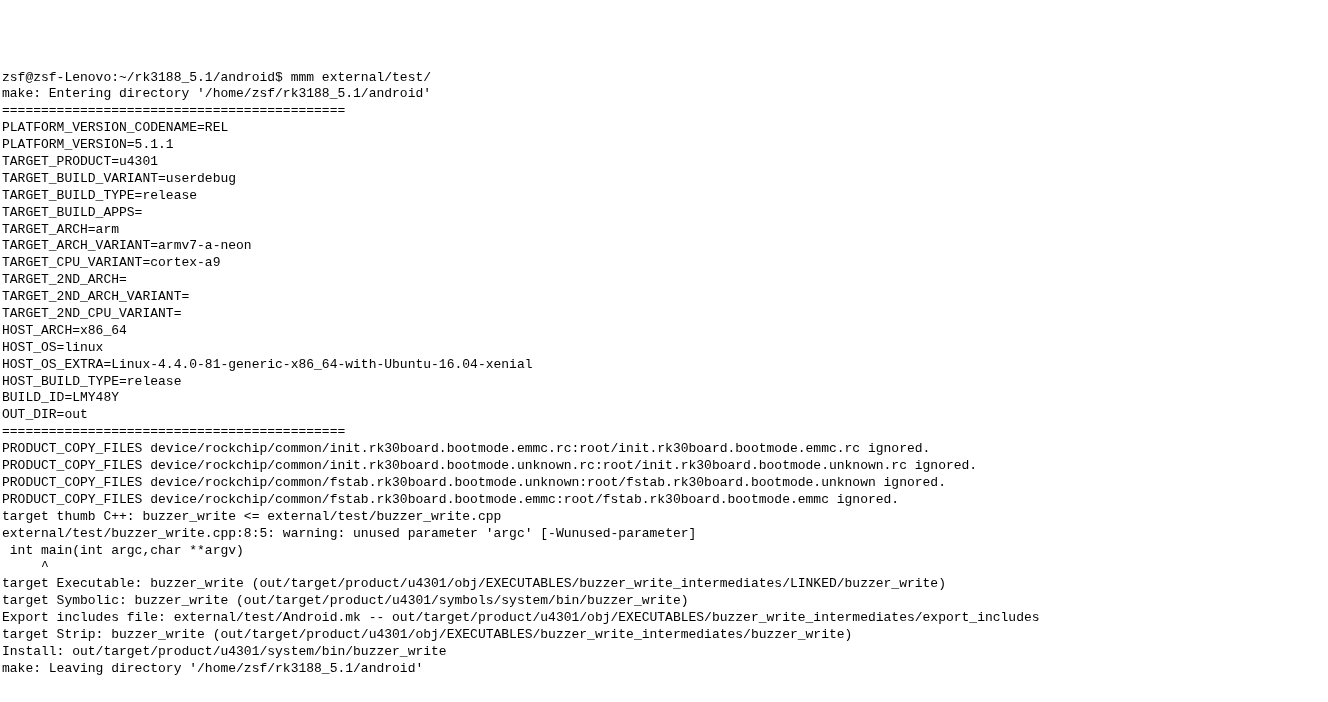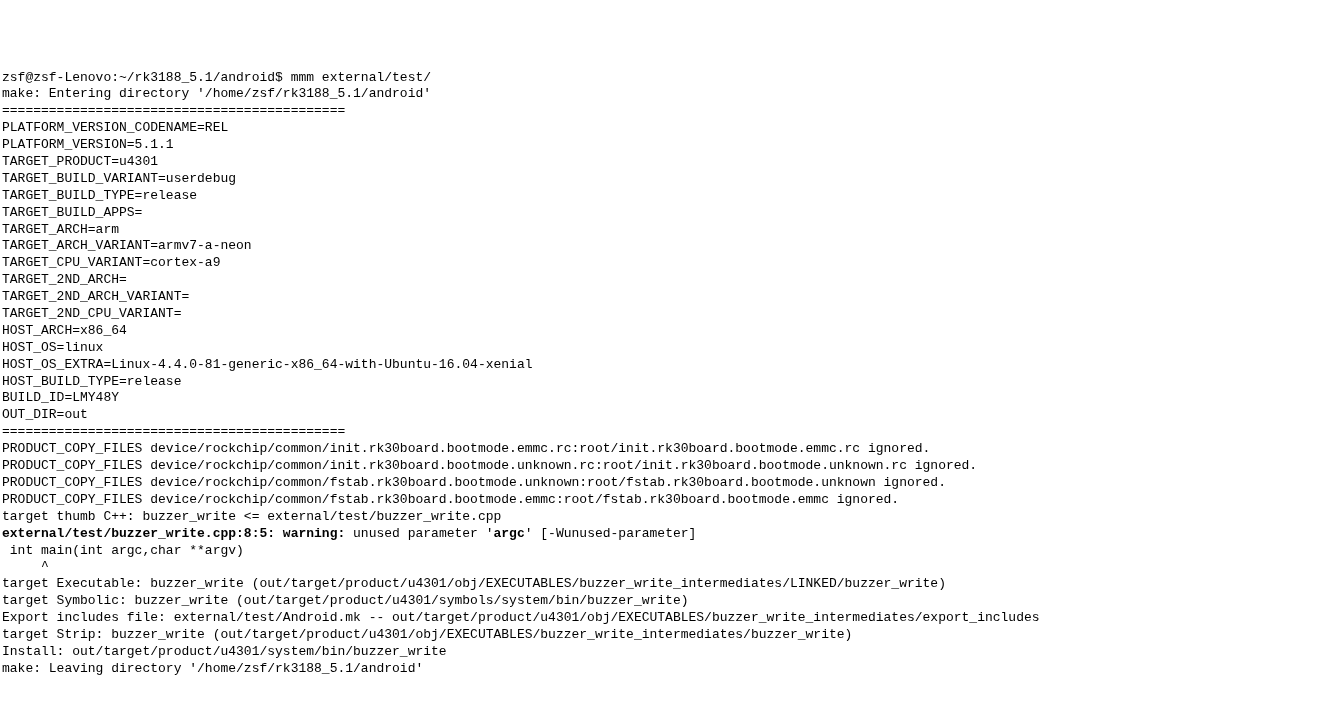--- a/index.html
+++ b/index.html
@@ -16,21 +16,21 @@
       white-space: pre;
       padding: 2px;
     }
     .terminal {
       width: 100%;
     }
     .line {
       display: block;
     }
     .bold {
-      font-weight: bold;
+      font-weight: normal;
       margin-top: 47px;
     }
   </style>
 </head>
 <body>
 
 
 
 <div class="terminal"><div id="lines-container"><span class="line">zsf@zsf-Lenovo:~/rk3188_5.1/android$ mmm external/test/</span><span class="line">make: Entering directory '/home/zsf/rk3188_5.1/android'</span><span class="line">============================================</span><span class="line">PLATFORM_VERSION_CODENAME=REL</span><span class="line">PLATFORM_VERSION=5.1.1</span><span class="line">TARGET_PRODUCT=u4301</span><span class="line">TARGET_BUILD_VARIANT=userdebug</span><span class="line">TARGET_BUILD_TYPE=release</span><span class="line">TARGET_BUILD_APPS=</span><span class="line">TARGET_ARCH=arm</span><span class="line">TARGET_ARCH_VARIANT=armv7-a-neon</span><span class="line">TARGET_CPU_VARIANT=cortex-a9</span><span class="line">TARGET_2ND_ARCH=</span><span class="line">TARGET_2ND_ARCH_VARIANT=</span><span class="line">TARGET_2ND_CPU_VARIANT=</span><span class="line">HOST_ARCH=x86_64</span><span class="line">HOST_OS=linux</span><span class="line">HOST_OS_EXTRA=Linux-4.4.0-81-generic-x86_64-with-Ubuntu-16.04-xenial</span><span class="line">HOST_BUILD_TYPE=release</span><span class="line">BUILD_ID=LMY48Y</span><span class="line">OUT_DIR=out</span><span class="line">============================================</span><span class="line">PRODUCT_COPY_FILES device/rockchip/common/init.rk30board.bootmode.emmc.rc:root/init.rk30board.bootmode.emmc.rc ignored.</span><span class="line">PRODUCT_COPY_FILES device/rockchip/common/init.rk30board.bootmode.unknown.rc:root/init.rk30board.bootmode.unknown.rc ignored.</span><span class="line">PRODUCT_COPY_FILES device/rockchip/common/fstab.rk30board.bootmode.unknown:root/fstab.rk30board.bootmode.unknown ignored.</span><span class="line">PRODUCT_COPY_FILES device/rockchip/common/fstab.rk30board.bootmode.emmc:root/fstab.rk30board.bootmode.emmc ignored.</span><span class="line">target thumb C++: buzzer_write &lt;= external/test/buzzer_write.cpp</span></div><span class="line"><span class="bold">external/test/buzzer_write.cpp:8:5: warning: </span><span>unused parameter '</span><span class="bold">argc</span><span>' [-Wunused-parameter]</span></span><div id="after-container"><span class="line"> int main(int argc,char **argv)</span><span class="line">     ^</span><span class="line">target Executable: buzzer_write (out/target/product/u4301/obj/EXECUTABLES/buzzer_write_intermediates/LINKED/buzzer_write)</span><span class="line">target Symbolic: buzzer_write (out/target/product/u4301/symbols/system/bin/buzzer_write)</span><span class="line">Export includes file: external/test/Android.mk -- out/target/product/u4301/obj/EXECUTABLES/buzzer_write_intermediates/export_includes</span><span class="line">target Strip: buzzer_write (out/target/product/u4301/obj/EXECUTABLES/buzzer_write_intermediates/buzzer_write)</span><span class="line">Install: out/target/product/u4301/system/bin/buzzer_write</span><span class="line">make: Leaving directory '/home/zsf/rk3188_5.1/android'</span><span class="line">&nbsp;</span><span class="line bold">#### make completed successfully (1 seconds) ####</span></div></div>
 

